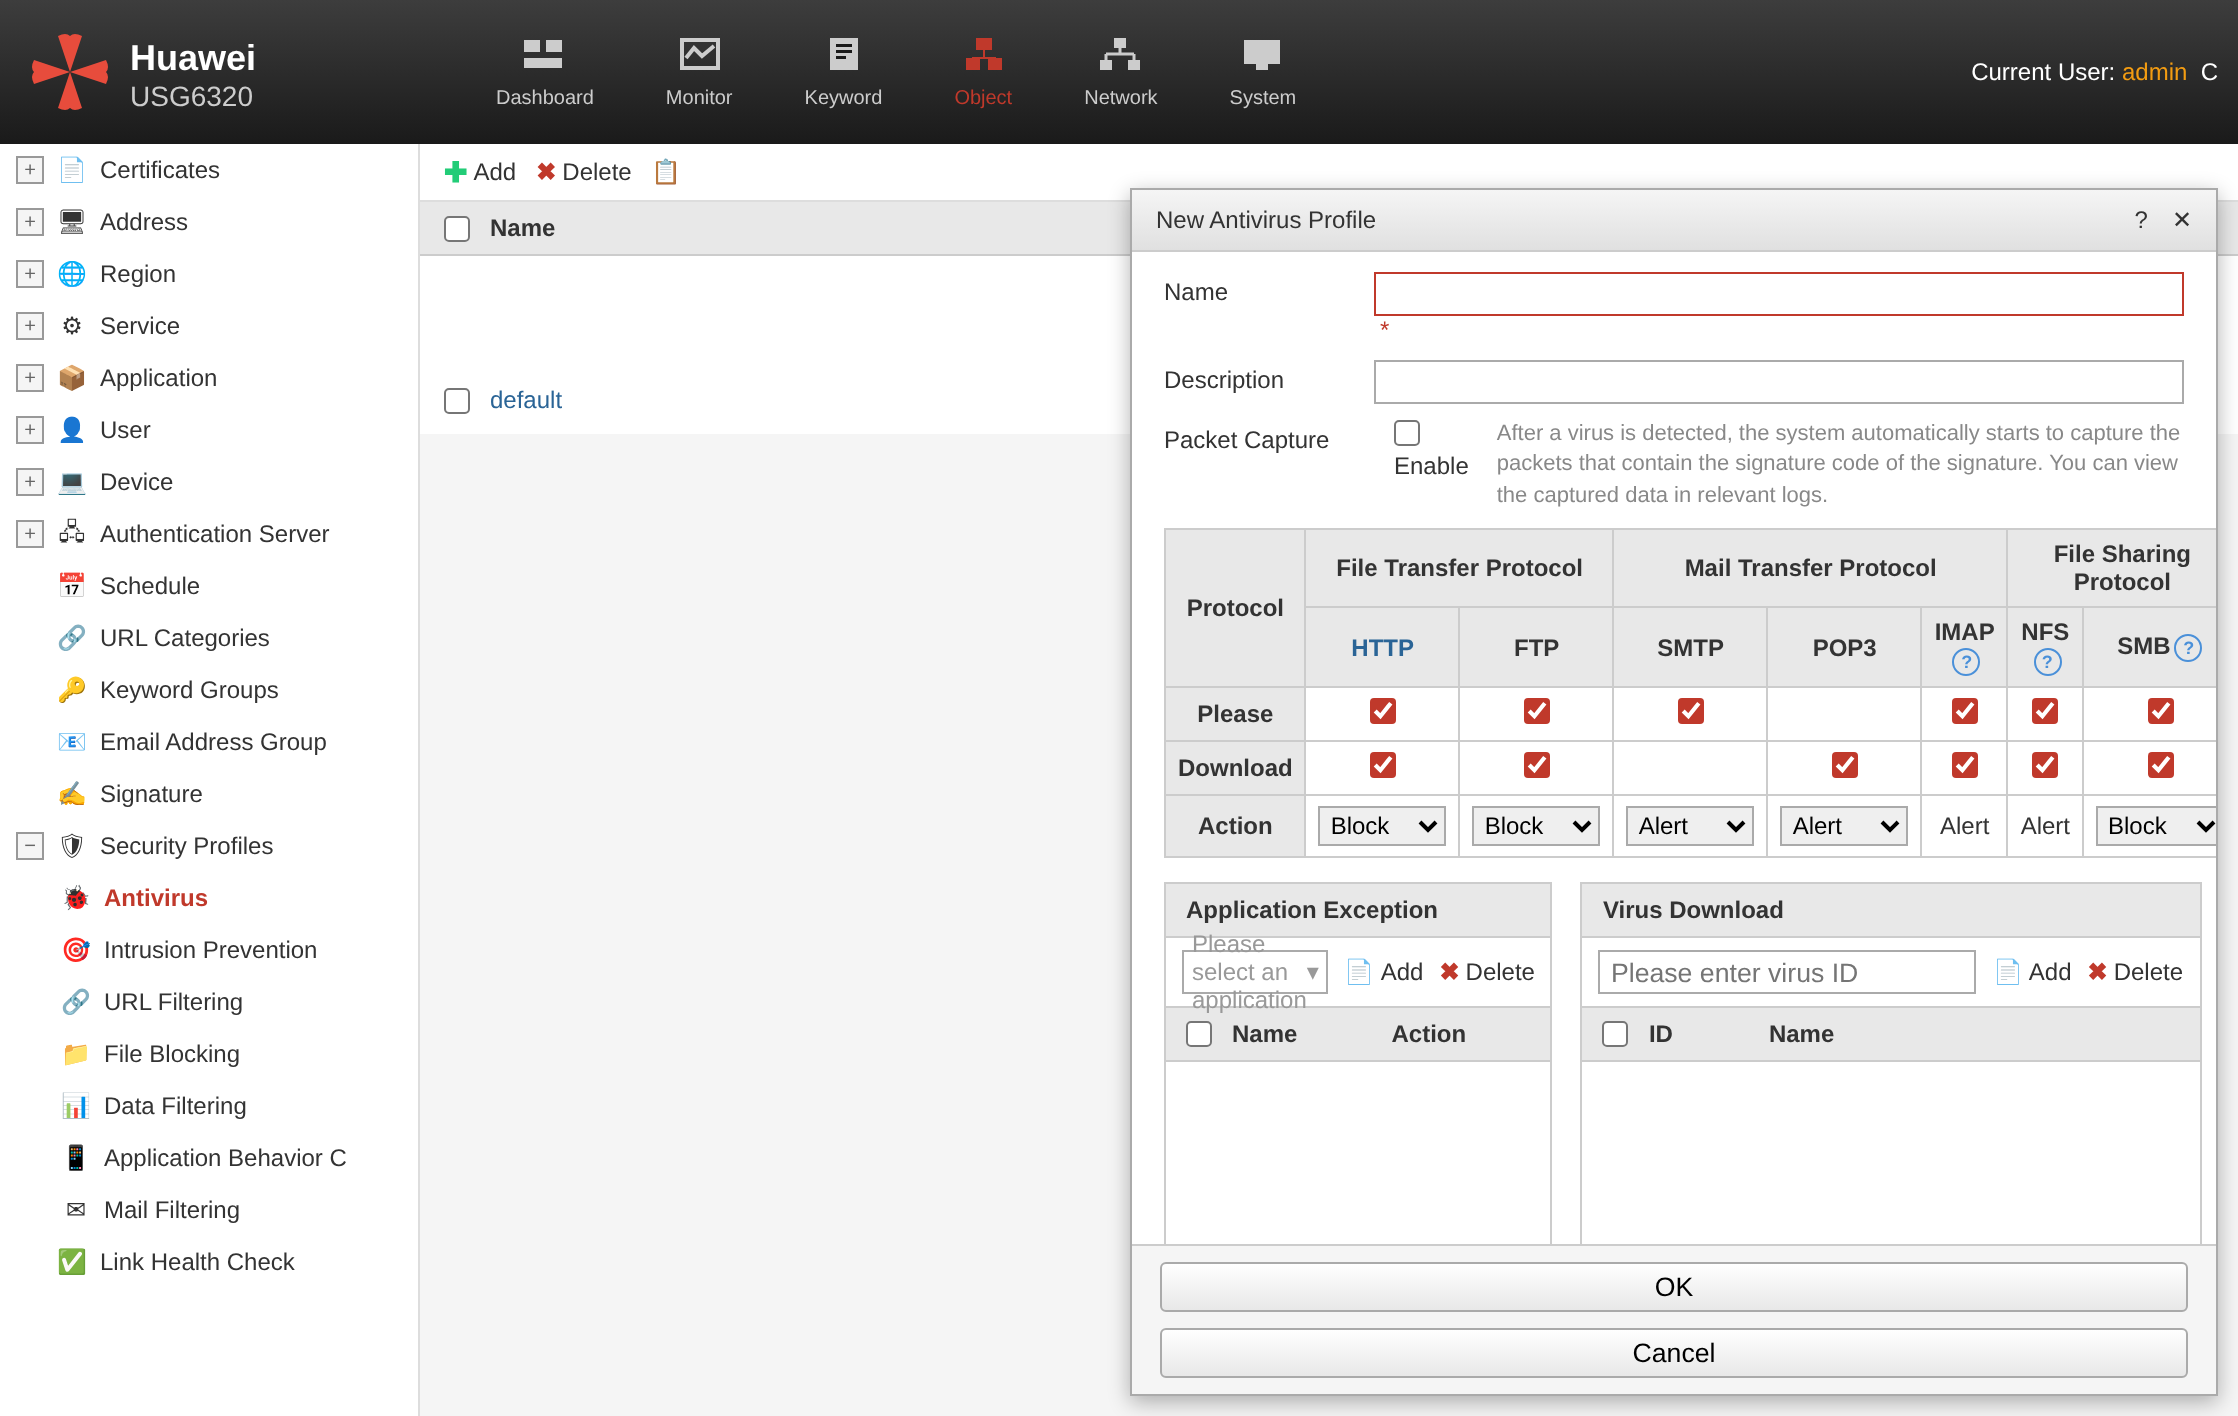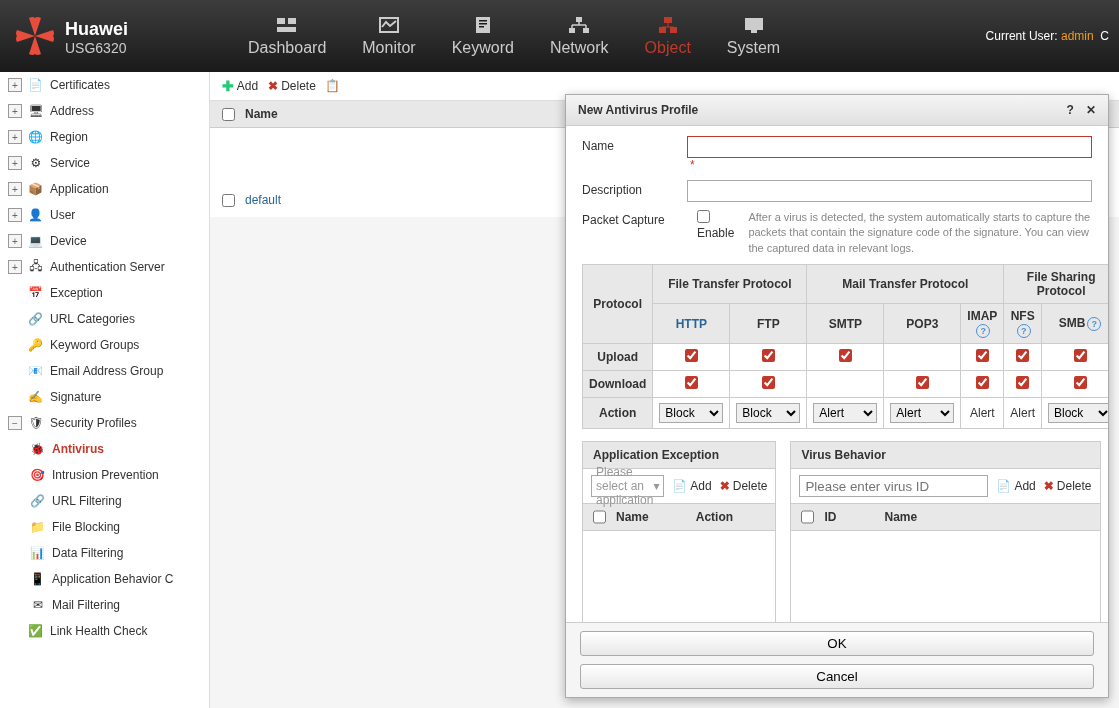--- a/index.html
+++ b/index.html
@@ -8,21 +8,21 @@
 
 .header { background: linear-gradient(#3d3d3d, #1a1a1a); height: 72px; display: flex; align-items: center; padding: 0 0 0 15px; }
 .logo-area { display: flex; align-items: flex-end; width: 215px; }
 .logo-icon { width: 40px; height: 40px; margin-right: 10px; }
 .brand-text { color: #fff; }
 .brand-name { font-size: 18px; font-weight: bold; }
 .brand-model { font-size: 14px; color: #ccc; }
 .nav { display: flex; gap: 0; }
 .nav-item { text-align: center; padding: 8px 18px; cursor: pointer; }
 .nav-item .nav-icon { display: block; margin: 0 auto 4px; color: #ccc; }
-.nav-item span { color: #ccc; font-size: 16px; }
+.nav-item span { color: #ccc; font-size: 10px; }
 .nav-item.active span { color: #c0392b; }
 .nav-item.active .nav-icon { color: #c0392b; }
 .user-info { margin-left: auto; color: #fff; font-size: 12px; padding-right: 10px; }
 .user-name { color: #f39c12; }
 
 
 .body { display: flex; height: calc(100% - 72px); }
 .sidebar { width: 210px; background: #fff; border-right: 1px solid #ddd; overflow-y: auto; }
 .main { flex: 1; background: #f5f5f5; position: relative; }
 
@@ -41,21 +41,21 @@
 .add-icon { color: #2c7; font-weight: bold; font-size: 14px; }
 .delete-icon { color: #c0392b; font-weight: bold; font-size: 12px; }
 .list-header { background: #e8e8e8; padding: 6px 12px; border-bottom: 1px solid #ccc; display: flex; align-items: center; }
 .list-header input[type=checkbox] { margin-right: 10px; }
 .list-row { padding: 10px 12px; display: flex; align-items: center; background: #fff; }
 .list-row input[type=checkbox] { margin-right: 10px; }
 .list-row a { color: #2a6496; text-decoration: none; }
 
 
 .modal-overlay { position: absolute; top: 22px; left: 355px; right: 10px; bottom: 10px; background: #fff; border: 1px solid #aaa; box-shadow: 0 3px 10px rgba(0,0,0,0.3); display: flex; flex-direction: column; }
-.modal-header { background: linear-gradient(#f5f5f5, #e0e0e0); padding: 8px 12px; border-bottom: 1px solid #ccc; display: flex; align-items: flex-end; font-weight: bold; }
+.modal-header { background: linear-gradient(#f5f5f5, #e0e0e0); padding: 8px 12px; border-bottom: 1px solid #ccc; display: flex; align-items: flex-end; font-weight: normal; }
 .modal-header-actions { margin-left: auto; display: flex; gap: 12px; }
 .modal-body { flex: 1; padding: 10px 16px; overflow-y: auto; }
 .modal-footer { padding: 8px 14px; border-top: 1px solid #ccc; display: flex; justify-content: flex-end; gap: 8px; background: #f5f5f5; flex-direction: column; }
 .modal-btn { padding: 4px 14px; background: linear-gradient(#fff,#e8e8e8); border: 1px solid #aaa; border-radius: 3px; cursor: pointer; }
 
 .form-row { display: flex; align-items: flex-start; margin-bottom: 8px; }
 .form-label { width: 115px; padding-top: 3px; }
 .form-field { flex: 1; }
 .form-input { border: 1px solid #c0392b; padding: 3px 5px; width: 405px; height: 22px; }
 .form-input-normal { border: 1px solid #aaa; padding: 3px 5px; width: 405px; height: 22px; }
@@ -126,42 +126,42 @@
     </div>
     <div class="nav-item">
       <svg class="nav-icon" width="24" height="20">
           <rect x="5" y="2" width="14" height="16" fill="currentColor"></rect>
           <rect x="8" y="5" width="8" height="1.5" fill="#1a1a1a"></rect>
           <rect x="8" y="8" width="8" height="1.5" fill="#1a1a1a"></rect>
           <rect x="8" y="11" width="5" height="1.5" fill="#1a1a1a"></rect>
         </svg>
       <span>Keyword</span>
     </div>
+    <div class="nav-item active">
+      <svg class="nav-icon" width="24" height="20">
+          <rect x="8" y="2" width="8" height="6" fill="currentColor"></rect>
+          <rect x="3" y="12" width="7" height="6" fill="currentColor"></rect>
+          <rect x="14" y="12" width="7" height="6" fill="currentColor"></rect>
+          <line x1="12" y1="8" x2="12" y2="12" stroke="currentColor"></line>
+          <line x1="6" y1="12" x2="18" y2="12" stroke="currentColor"></line>
+        </svg>
+      <span>Object</span>
+    </div>
     <div class="nav-item">
       <svg class="nav-icon" width="24" height="20">
           <rect x="9" y="2" width="6" height="5" fill="currentColor"></rect>
           <rect x="2" y="13" width="6" height="5" fill="currentColor"></rect>
           <rect x="16" y="13" width="6" height="5" fill="currentColor"></rect>
           <line x1="12" y1="7" x2="12" y2="10" stroke="currentColor" stroke-width="1.5"></line>
           <line x1="5" y1="13" x2="5" y2="10" stroke="currentColor" stroke-width="1.5"></line>
           <line x1="19" y1="13" x2="19" y2="10" stroke="currentColor" stroke-width="1.5"></line>
           <line x1="5" y1="10" x2="19" y2="10" stroke="currentColor" stroke-width="1.5"></line>
         </svg>
       <span>Network</span>
     </div>
-    <div class="nav-item active">
-      <svg class="nav-icon" width="24" height="20">
-          <rect x="8" y="2" width="8" height="6" fill="currentColor"></rect>
-          <rect x="3" y="12" width="7" height="6" fill="currentColor"></rect>
-          <rect x="14" y="12" width="7" height="6" fill="currentColor"></rect>
-          <line x1="12" y1="8" x2="12" y2="12" stroke="currentColor"></line>
-          <line x1="6" y1="12" x2="18" y2="12" stroke="currentColor"></line>
-        </svg>
-      <span>Object</span>
-    </div>
     <div class="nav-item">
       <svg class="nav-icon" width="24" height="20">
           <rect x="3" y="3" width="18" height="12" fill="currentColor"></rect>
           <rect x="9" y="15" width="6" height="3" fill="currentColor"></rect>
         </svg>
       <span>System</span>
     </div>
   </div>
   <div class="user-info">
     <span>Current User:</span> <span class="user-name">admin</span>&nbsp;&nbsp;C
@@ -207,21 +207,21 @@
         <span>Device</span>
       </div>
     <div class="tree-item">
         <span class="tree-toggle">+</span>
         <span class="tree-icon">🖧</span>
         <span>Authentication Server</span>
       </div>
     <div class="tree-item">
         <span class="tree-spacer"></span>
         <span class="tree-icon">📅</span>
-        <span>Exception</span>
+        <span>Schedule</span>
       </div>
     <div class="tree-item">
         <span class="tree-spacer"></span>
         <span class="tree-icon">🔗</span>
         <span>URL Categories</span>
       </div>
     <div class="tree-item">
         <span class="tree-spacer"></span>
         <span class="tree-icon">🔑</span>
         <span>Keyword Groups</span>
@@ -336,21 +336,21 @@
           <tr>
             <th><span class="proto-link">HTTP</span></th>
             <th>FTP</th>
             <th>SMTP</th>
             <th>POP3</th>
             <th><span>IMAP</span><span class="help-icon">?</span></th>
             <th><span>NFS</span><span class="help-icon">?</span></th>
             <th><span>SMB</span><span class="help-icon">?</span></th>
           </tr>
           <tr>
-            <td class="proto-row-label">Upload</td>
+            <td class="proto-row-label">Please</td>
             <td><input type="checkbox" class="chk" checked="" style=""></td>
             <td><input type="checkbox" class="chk" checked="" style=""></td>
             <td><input type="checkbox" class="chk" checked="" style=""></td>
             <td></td>
             <td><input type="checkbox" class="chk" checked="" style=""></td>
             <td><input type="checkbox" class="chk" checked="" style=""></td>
             <td><input type="checkbox" class="chk" checked="" style=""></td>
           </tr>
           <tr>
             <td class="proto-row-label">Download</td>
@@ -398,21 +398,21 @@
                 <span style="flex:1;">Name</span>
                 <span style="flex:1;">Action</span>
               </div>
               <div class="panel-body"></div>
 
             </div>
 
           </div>
           <div style="flex:1;">
             <div class="panel">
-              <div class="panel-header">Virus Behavior</div>
+              <div class="panel-header">Virus Download</div>
               <div class="panel-toolbar">
                 <input class="panel-input" placeholder="Please enter virus ID" style="">
                 <div class="mini-btn">
                     <span style="color:#2c7;">📄</span>
                     <span>Add</span>
                   </div>
                 <div class="mini-btn">
                     <span class="delete-icon">✖</span>
                     <span>Delete</span>
                   </div>

